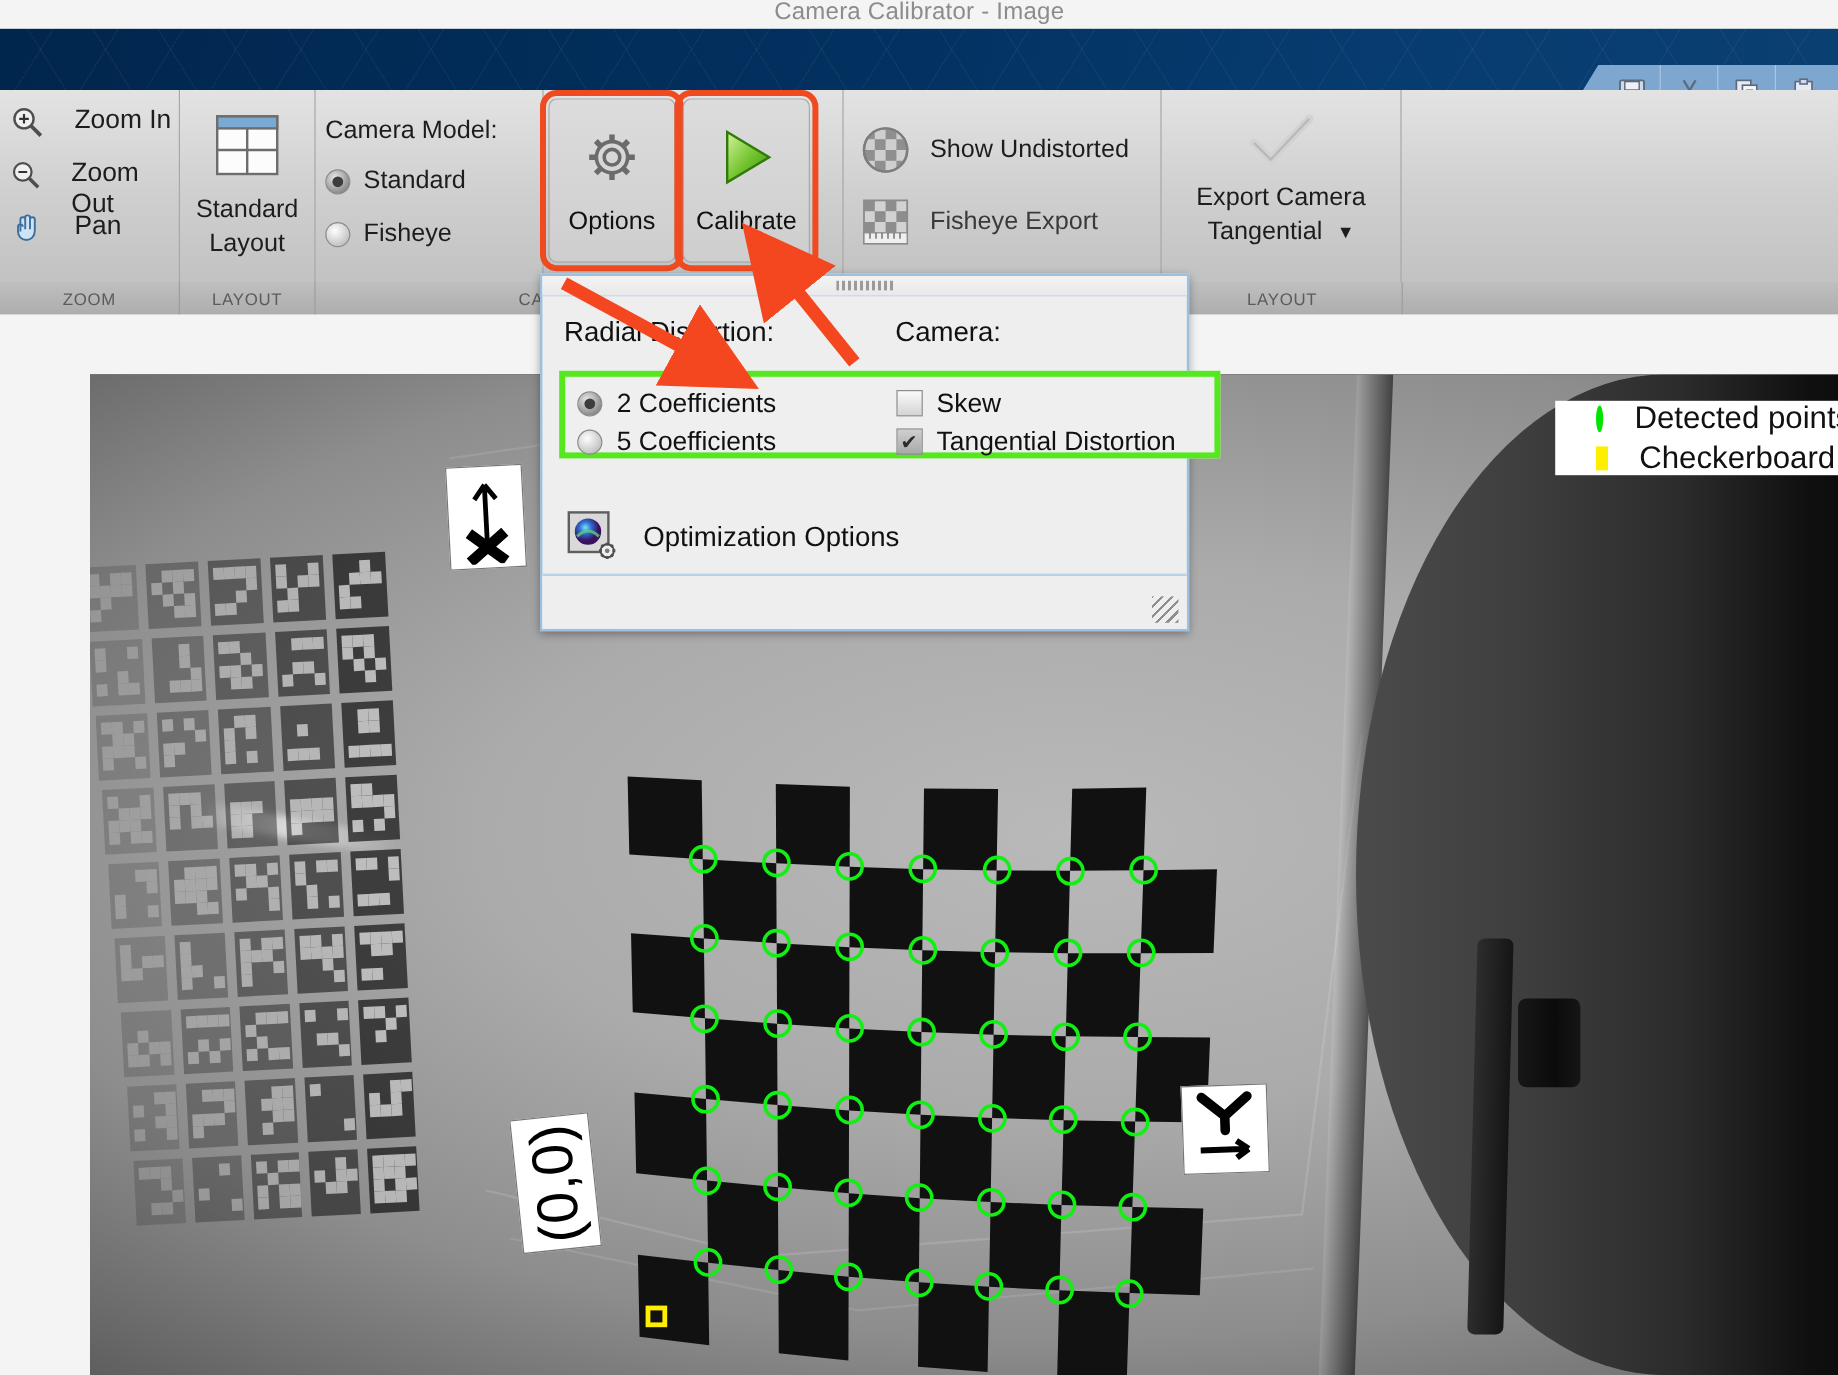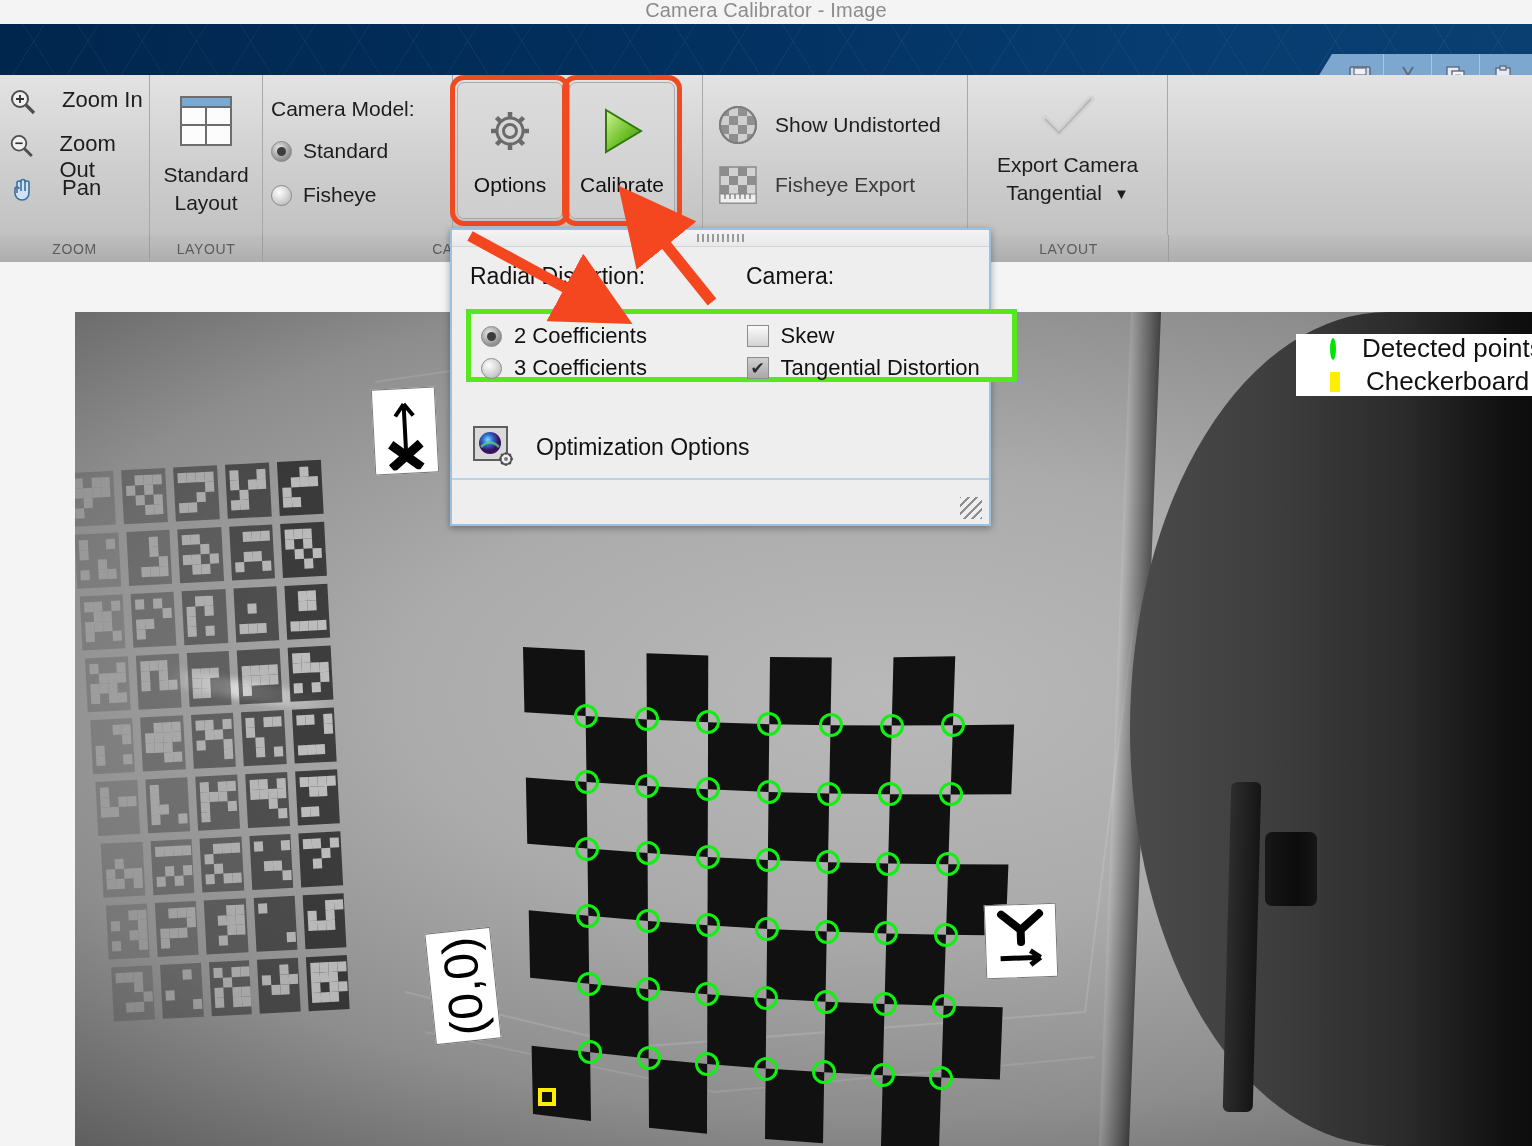--- a/index.html
+++ b/index.html
@@ -1125,21 +1125,21 @@
 
       <div class="optbox">
         <div class="optcols">
           <div class="optcol">
             <div class="optrow">
               <span class="radio sel"></span>
               <span class="lbl">2 Coefficients</span>
             </div>
             <div class="optrow">
               <span class="radio"></span>
-              <span class="lbl">3 Coefficients</span>
+              <span class="lbl">5 Coefficients</span>
             </div>
           </div>
           <div class="optcol">
             <div class="optrow">
               <span class="chk"></span>
               <span class="lbl">Skew</span>
             </div>
             <div class="optrow">
               <span class="chk on">✔</span>
               <span class="lbl">Tangential Distortion</span>

